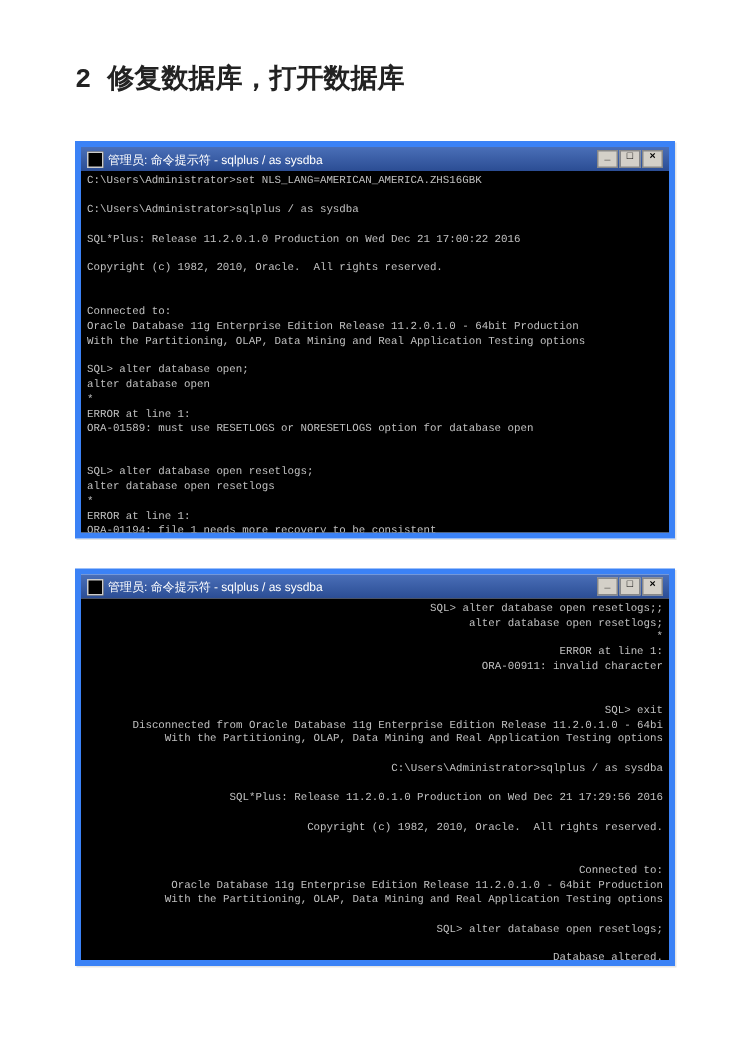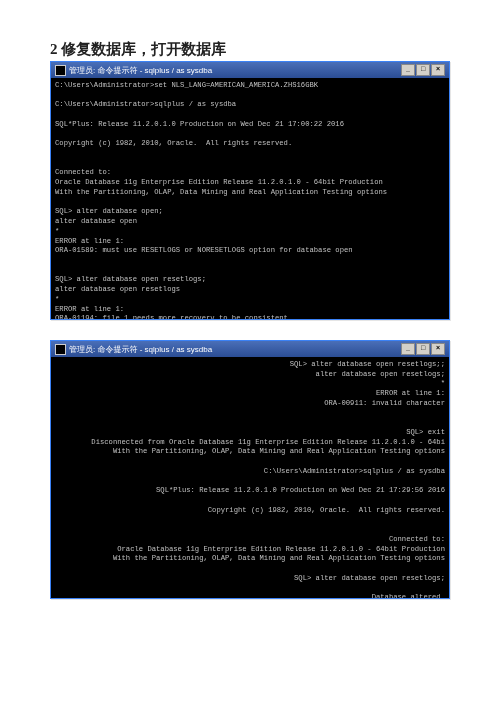--- a/index.html
+++ b/index.html
@@ -8,28 +8,28 @@
     background: #fff;
     width: 500px;
     height: 707px;
     font-family: sans-serif;
     overflow: hidden;
   }
   .page {
     padding: 40px 50px 30px 50px;
   }
   .heading {
-    font-size: 15px;
+    font-size: 18px;
     font-weight: bold;
     color: #222;
-    margin-bottom: 2px;
-    font-family: Liberation Serif, serif;
+    margin-bottom: 30px;
+    font-family: Liberation Mono, monospace;
   }
   .window {
-    border: 1px solid #3b82f6;
+    border: 4px solid #3b82f6;
     margin-bottom: 20px;
     box-shadow: 1px 1px 0 rgba(0,0,0,0.1);
   }
   .titlebar {
     background: linear-gradient(#4a6fb8, #2b4d94);
     color: #fff;
     font-size: 8px;
     padding: 2px 4px;
     display: flex;
     align-items: center;

